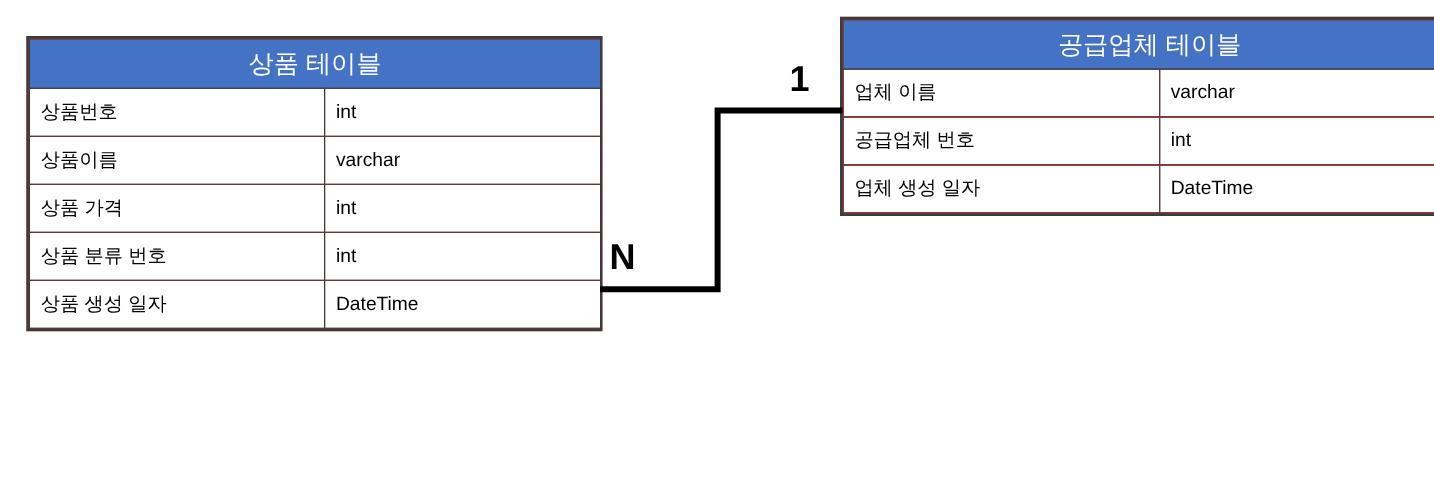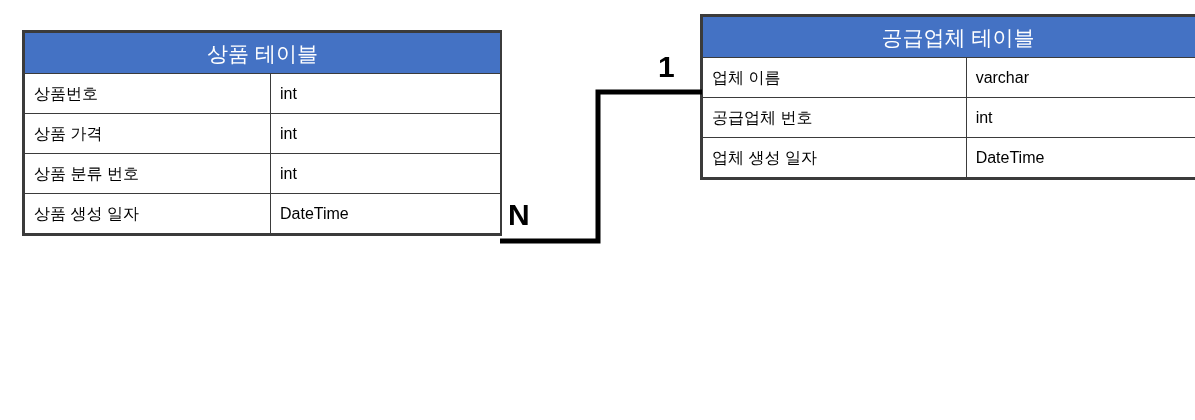--- a/index.html
+++ b/index.html
@@ -112,20 +112,24 @@
         <tr class="er-title-row">
           <th colspan="2">상품 테이블</th>
         </tr>
       </thead>
       <tbody>
         <tr class="er-row">
           <td class="col-name">상품번호</td>
           <td class="col-type">int</td>
         </tr>
         <tr class="er-row">
+          <td class="col-name">상품이름</td>
+          <td class="col-type">varchar</td>
+        </tr>
+        <tr class="er-row">
           <td class="col-name">상품 가격</td>
           <td class="col-type">int</td>
         </tr>
         <tr class="er-row">
           <td class="col-name">상품 분류 번호</td>
           <td class="col-type">int</td>
         </tr>
         <tr class="er-row">
           <td class="col-name">상품 생성 일자</td>
           <td class="col-type">DateTime</td>

